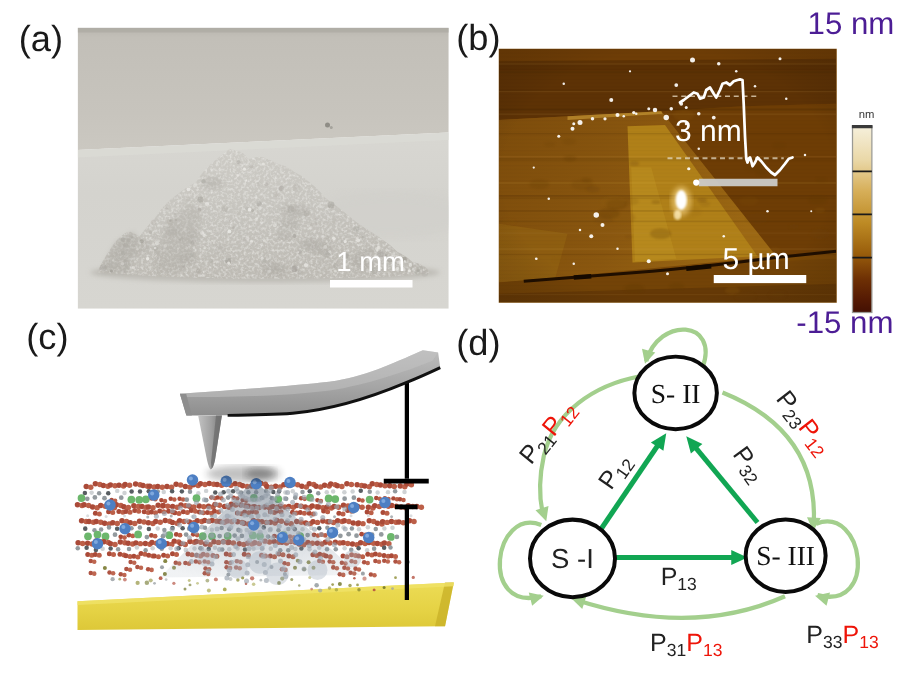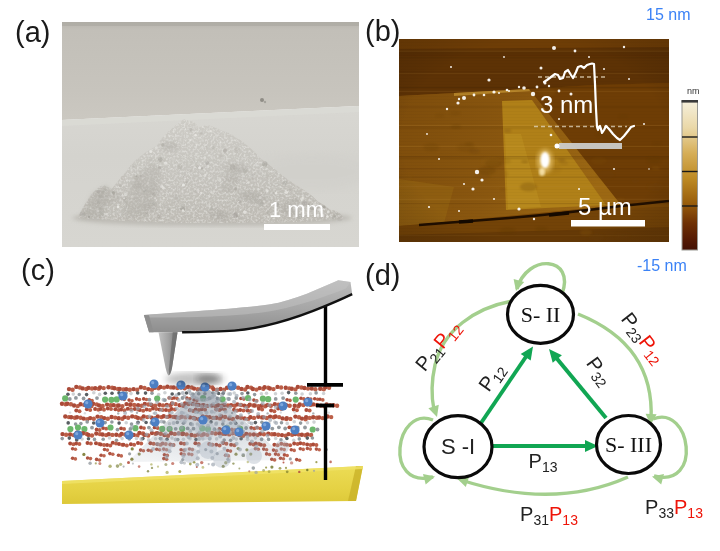--- a/index.html
+++ b/index.html
@@ -1,18 +1,18 @@
 <!DOCTYPE html>
 <html><head><meta charset="utf-8">
 <style>
 html,body{margin:0;padding:0;width:720px;height:551px;background:#fff;overflow:hidden}
 body{position:relative;font-family:"Liberation Sans",sans-serif}
 body>*{transform:translateZ(0)}
 .lab{position:absolute;font-size:29px;color:#1a1a1a;line-height:1}
-.sm{position:absolute;font-size:16px;color:#3b82f6;line-height:1}
+.sm{position:absolute;font-size:25px;color:#4c1d95;line-height:1}
 </style></head>
 <body>
 <svg style="position:absolute;left:62px;top:22px" width="297" height="225" viewBox="0 0 297 225">
 <defs>
 <linearGradient id="aSky" x1="0" y1="0" x2="0" y2="1">
 <stop offset="0" stop-color="#b8b5ae"></stop>
         <stop offset="0.08" stop-color="#c2bfb8"></stop>
 <stop offset="0.7" stop-color="#c7c4bd"></stop>
         <stop offset="1" stop-color="#cbc8c1"></stop>
       </linearGradient>
@@ -1539,12 +1539,12 @@
 <text font-size="20" font-family="Liberation Sans,sans-serif" text-anchor="middle" transform="translate(68,100) rotate(-51)"><tspan fill="#222">P</tspan><tspan fill="#222" font-size="14" dy="4">21</tspan><tspan fill="#ee1408" dy="-4">P</tspan><tspan fill="#ee1408" font-size="14" dy="4">12</tspan></text>
 <text font-size="20" font-family="Liberation Sans,sans-serif" text-anchor="middle" transform="translate(263,92) rotate(52)"><tspan fill="#222">P</tspan><tspan fill="#222" font-size="14" dy="4">23</tspan><tspan fill="#ee1408" dy="-4">P</tspan><tspan fill="#ee1408" font-size="14" dy="4">12</tspan></text>
 <text font-size="20" font-family="Liberation Sans,sans-serif" text-anchor="middle" transform="translate(174,271) rotate(0)"><tspan fill="#222">P</tspan><tspan fill="#222" font-size="14" dy="4">31</tspan><tspan fill="#ee1408" dy="-4">P</tspan><tspan fill="#ee1408" font-size="14" dy="4">13</tspan></text>
 <text font-size="20" font-family="Liberation Sans,sans-serif" text-anchor="middle" transform="translate(299,264) rotate(0)"><tspan fill="#222">P</tspan><tspan fill="#222" font-size="14" dy="4">33</tspan><tspan fill="#ee1408" dy="-4">P</tspan><tspan fill="#ee1408" font-size="14" dy="4">13</tspan></text>
 </svg>
 <div class="lab" style="left:15px;top:18px">(a)</div>
 <div class="lab" style="left:365px;top:17px">(b)</div>
 <div class="lab" style="left:21px;top:256px">(c)</div>
 <div class="lab" style="left:365px;top:261px">(d)</div>
 <div class="sm" style="left:646px;top:7px">15 nm</div>
-<div class="sm" style="left:637px;top:258px">-15 nm</div>
+<div class="sm" style="left:637px;top:246px">-15 nm</div>
 </body></html>

